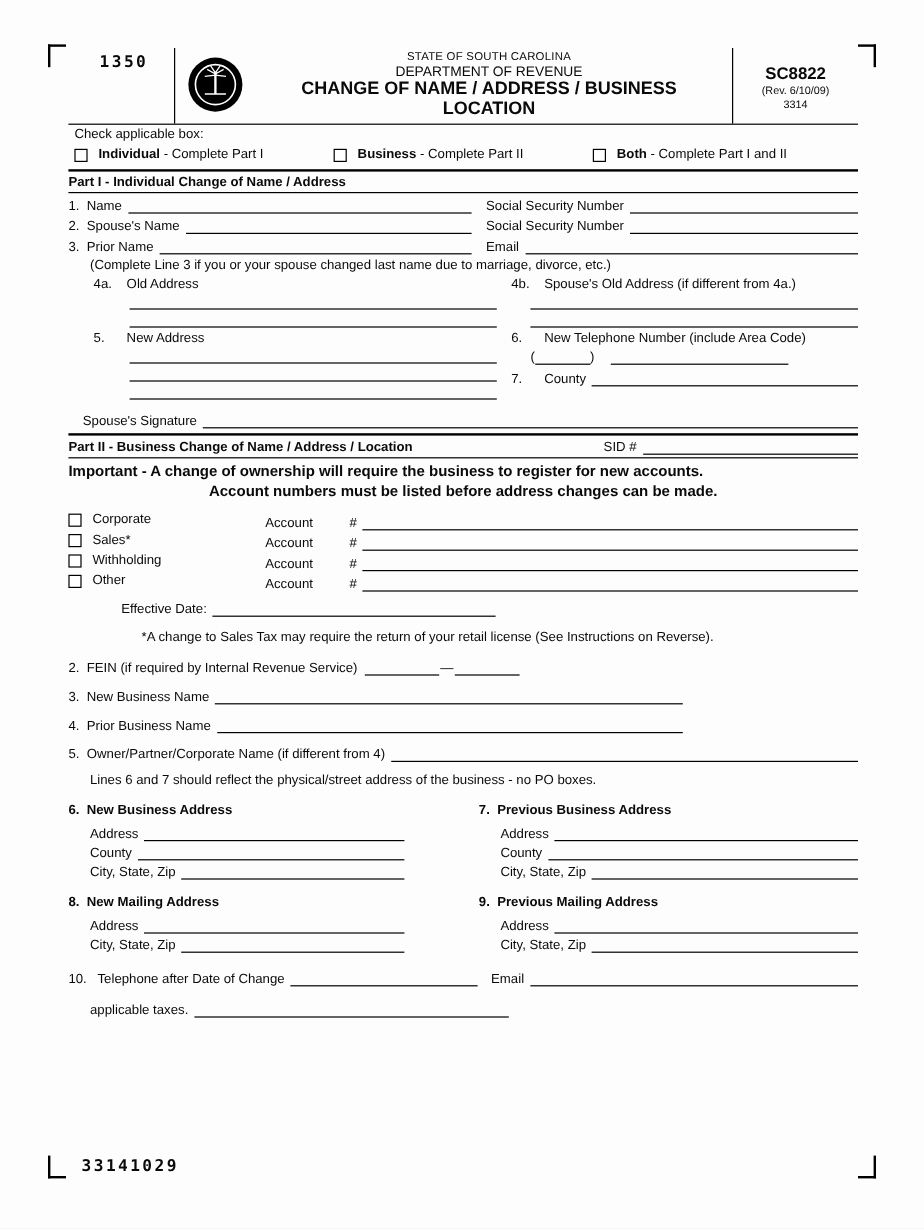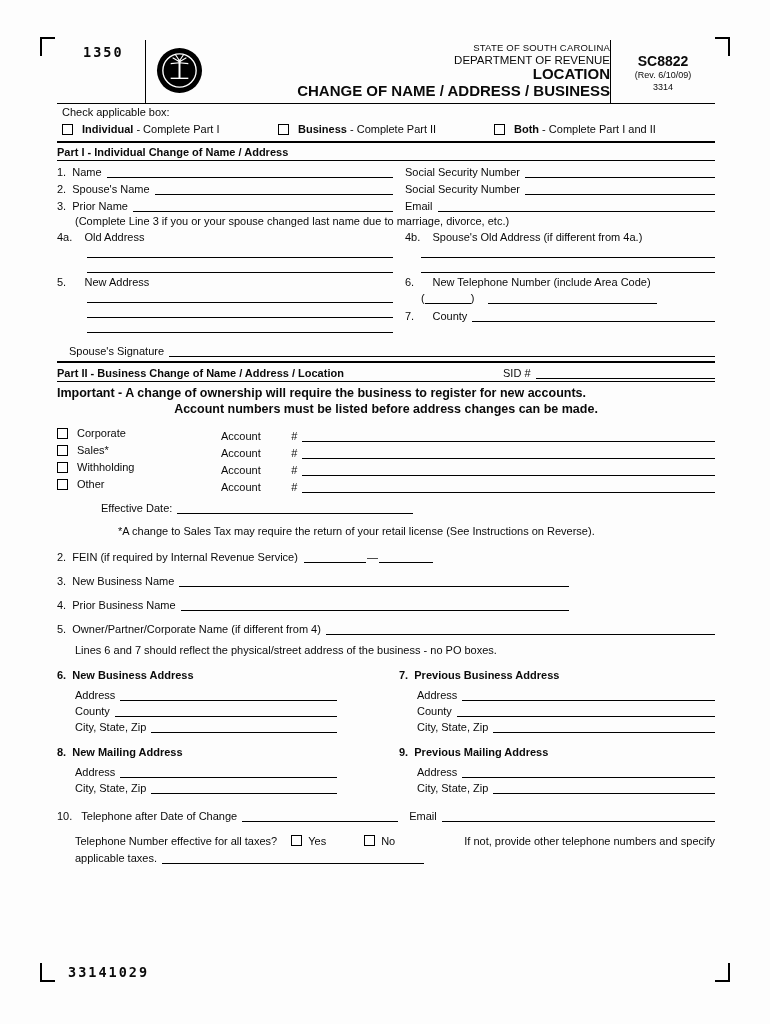--- a/index.html
+++ b/index.html
@@ -22,21 +22,21 @@
   .corner.br { right: 40px; bottom: 42px; border-right: 2px solid #000; border-bottom: 2px solid #000; }
 
   .content { position: absolute; left: 57px; top: 40px; width: 658px; }
 
   
   .header { display: flex; height: 63px; }
   .header-code { width: 88px; font-family: "DejaVu Sans Mono", monospace; font-size: 13.5px; font-weight: bold; letter-spacing: 2px; padding: 4px 0 0 26px; }
   .vline { width: 1px; background: #000; }
   .header-center { flex: 1; display: flex; align-items: center; }
   .seal { width: 47px; height: 47px; margin: 0 2px 2px 10px; flex: none; }
-  .titles { flex: 1; text-align: right; line-height: 1.12; }
+  .titles { flex: 1; text-align: center; line-height: 1.12; }
   .t-state { font-size: 9.5px; letter-spacing: .2px; }
   .t-dept  { font-size: 11.5px; }
   .t-main  { font-size: 15px; font-weight: bold; }
   .header-right { width: 104px; text-align: center; padding-top: 12px; line-height: 1.3; }
   .t-num  { font-size: 14px; font-weight: bold; }
   .t-rev, .t-code { font-size: 9px; }
 
   .rule       { border-top: 1.7px solid #000; }
   .rule-thin  { border-top: 1px solid #000; }
   .rule-thick { border-top: 2.6px solid #000; }
@@ -53,21 +53,21 @@
   .part-title { font-weight: bold; }
   .ed-group  { margin-left: auto; width: 256px; display: flex; align-items: flex-end; }
   .sid-group { margin-left: auto; width: 212px; display: flex; align-items: flex-end; }
 
   .fill { flex: 1; border-bottom: 1px solid #000; height: 13px; margin-left: 5px; }
   .p1row { display: flex; align-items: flex-end; margin-top: 4px; }
   .p1l { width: 336px; display: flex; align-items: flex-end; }
   .p1r { flex: 1; display: flex; align-items: flex-end; margin-left: 12px; }
   .note { margin: 3px 0 4px 18px; }
 
-  .cols { display: flex; margin-top: 3px; }
+  .cols { display: flex; margin-top: 3px; margin-left: 21px; }
   .cl { width: 336px; }
   .cr { flex: 1; margin-left: 12px; }
   .aline  { border-bottom: 1px solid #000; height: 15px; margin-left: 30px; }
   .aline2 { border-bottom: 1px solid #000; height: 15px; margin-left: 16px; }
   .telrow { display: flex; align-items: flex-end; margin-left: 16px; height: 16px; }
   .fill-small { width: 46px; border-bottom: 1px solid #000; height: 13px; }
   .tel-rest { flex: 1; border-bottom: 1px solid #000; height: 13px; margin-left: 14px; margin-right: 58px; }
   .countyrow { display: flex; align-items: flex-end; height: 16px; margin-top: 2px; }
   .sigrow { margin-top: 11px; margin-bottom: 4px; }
 
@@ -130,22 +130,22 @@
         <svg class="seal" viewBox="0 0 48 48">
           <circle cx="24" cy="24" r="23" fill="#000"></circle>
           <circle cx="24" cy="24" r="17" fill="none" stroke="#fff" stroke-width="1.4"></circle>
           <path d="M24 13 v19" stroke="#fff" stroke-width="2" fill="none"></path>
           <path d="M24 15 l-7 -4 M24 15 l7 -4 M24 16 l-9 1 M24 16 l9 1 M24 14 l-4 -6 M24 14 l4 -6" stroke="#fff" stroke-width="1.1" fill="none"></path>
           <path d="M15 32 h18" stroke="#fff" stroke-width="1.4" fill="none"></path>
         </svg>
         <div class="titles">
           <div class="t-state">STATE OF SOUTH CAROLINA</div>
           <div class="t-dept">DEPARTMENT OF REVENUE</div>
+          <div class="t-main">CHANGE OF NAME / ADDRESS / BUSINESS</div>
           <div class="t-main">LOCATION</div>
-          <div class="t-main">CHANGE OF NAME / ADDRESS / BUSINESS</div>
         </div>
       </div>
       <div class="vline"></div>
       <div class="header-right">
         <div class="t-num">SC8822</div>
         <div class="t-rev">(Rev. 6/10/09)</div>
         <div class="t-code">3314</div>
       </div>
     </div>
     <div class="rule"></div>
@@ -388,28 +388,20 @@
     </div>
 
     <div class="row10">
       <span class="pre">10.   Telephone after Date of Change</span>
       <span class="fill10"></span>
       <span class="email10">Email</span>
       <span class="fill"></span>
     </div>
 
     <div class="telq">
-      <div class="telq1">
-        <span>Telephone Number effective for all taxes?</span>
-        <span class="checkbox"></span>
-        <span>Yes</span>
-        <span class="checkbox cb2"></span>
-        <span>No</span>
-        <span class="telq-note">If not, provide other telephone numbers and specify</span>
-      </div>
       <div class="telq2">
         <span>applicable taxes.</span>
         <span class="fill-taxes"></span>
       </div>
     </div>
 
   </div>
 
   <div class="bottom-code">33141029</div>
 </div>

